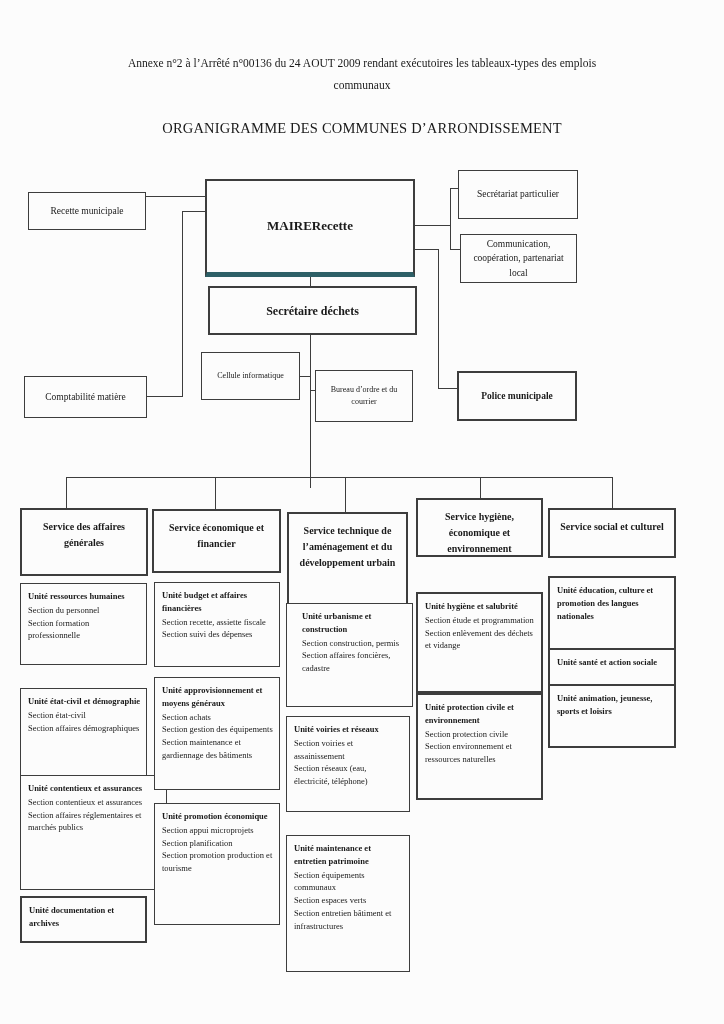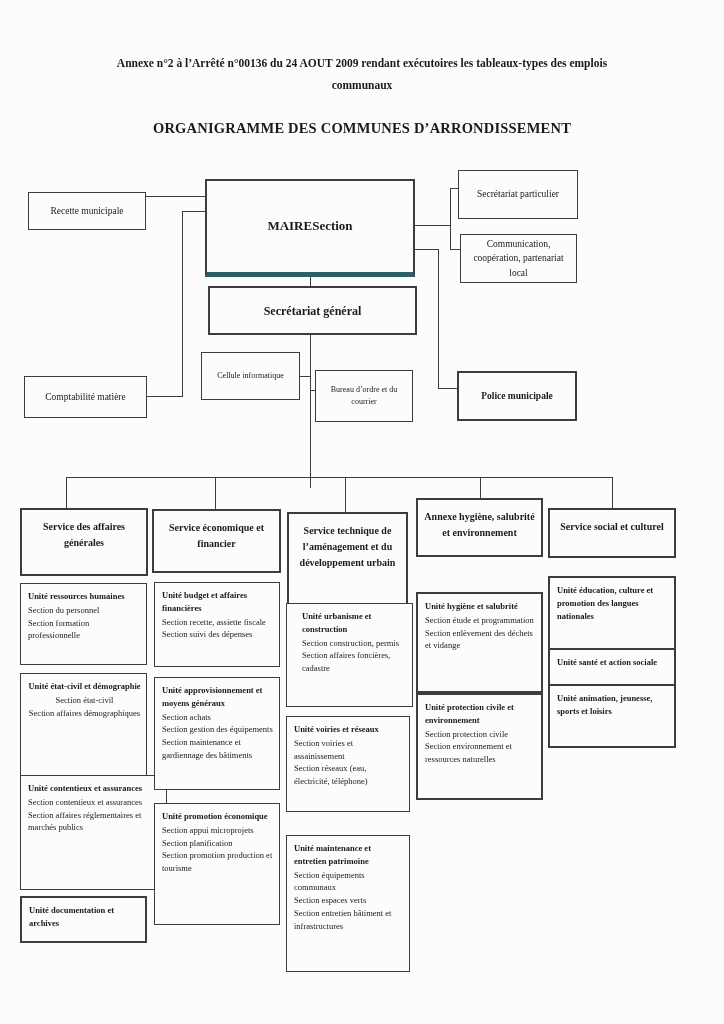--- a/index.html
+++ b/index.html
@@ -4,21 +4,21 @@
 <style>
   html,body{margin:0;padding:0;}
   .page{
     position:relative;
     width:724px;height:1024px;
     background:#fcfcfc;
     font-family:"Liberation Serif", serif;
     color:#1a1a1a;
     overflow:hidden;
   }
-  .ttl{position:absolute;text-align:center;font-weight:bold;}
+  .ttl{position:absolute;text-align:center;font-weight:normal;}
   .annexe{left:102px;top:52px;width:520px;font-size:11.5px;line-height:22px;}
   .maintitle{left:62px;top:120px;width:600px;font-size:14.5px;letter-spacing:.2px;}
   .box{
     position:absolute;
     border:1px solid #3d3d3d;
     background:#fcfcfc;
     display:flex;align-items:center;justify-content:center;
     text-align:center;
     font-size:9.5px;
     line-height:1.5;
@@ -66,28 +66,28 @@
 
 <div class="page">
 
   <div class="ttl annexe">Annexe n°2 à l’Arrêté n°00136 du 24 AOUT 2009 rendant exécutoires les tableaux-types des emplois communaux</div>
   <div class="ttl maintitle">ORGANIGRAMME DES COMMUNES D’ARRONDISSEMENT</div>
 
   <div class="box" style="left:28px;top:192px;width:118px;height:38px;">Recette municipale</div>
 
   <div class="box maire-box" style="left:205px;top:179px;width:210px;height:98px;">
     <div>MAIRE</div>
-    <div>Section</div>
+    <div>Recette</div>
   </div>
 
   <div class="box" style="left:458px;top:170px;width:120px;height:49px;">Secrétariat particulier</div>
 
   <div class="box" style="left:460px;top:234px;width:117px;height:49px;padding:0 8px;">Communication, coopération, partenariat local</div>
 
-  <div class="box secgen-box b2" style="left:208px;top:286px;width:209px;height:49px;">Secrétariat général</div>
+  <div class="box secgen-box b2" style="left:208px;top:286px;width:209px;height:49px;">Secrétaire déchets</div>
 
   <div class="box small" style="left:201px;top:352px;width:99px;height:48px;">Cellule informatique</div>
 
   <div class="box small" style="left:315px;top:370px;width:98px;height:52px;padding:0 4px;">Bureau d’ordre et du courrier</div>
 
   <div class="box bold b2" style="left:457px;top:371px;width:120px;height:50px;">Police municipale</div>
 
   <div class="box" style="left:24px;top:376px;width:123px;height:42px;">Comptabilité matière</div>
 
   <div class="cline" style="left:146px;top:196px;width:59px;height:1px;"></div>
@@ -111,31 +111,31 @@
   <div class="cline" style="left:66px;top:477px;width:546px;height:1px;"></div>
   <div class="cline" style="left:66px;top:477px;width:1px;height:31px;"></div>
   <div class="cline" style="left:215px;top:477px;width:1px;height:32px;"></div>
   <div class="cline" style="left:345px;top:477px;width:1px;height:35px;"></div>
   <div class="cline" style="left:480px;top:477px;width:1px;height:21px;"></div>
   <div class="cline" style="left:612px;top:477px;width:1px;height:31px;"></div>
 
   <div class="svc" style="left:20px;top:508px;width:128px;height:68px;">Service des affaires générales</div>
   <div class="svc" style="left:152px;top:509px;width:129px;height:64px;">Service économique et financier</div>
   <div class="svc" style="left:287px;top:512px;width:121px;height:93px;">Service technique de l’aménagement et du développement urbain</div>
-  <div class="svc" style="left:416px;top:498px;width:127px;height:59px;">Annexe hygiène, salubrité et environnement</div>
+  <div class="svc" style="left:416px;top:498px;width:127px;height:59px;">Service hygiène, économique et environnement</div>
   <div class="svc" style="left:548px;top:508px;width:128px;height:50px;">Service social et culturel</div>
 
   <div class="unit" style="left:20px;top:583px;width:127px;height:82px;">
     <div class="u-title">Unité ressources humaines</div>
     <div>
         <div class="section-line">Section du personnel</div>
         <div class="section-line">Section formation professionnelle</div>
       </div>
   </div>
-  <div class="unit" style="left:20px;top:673px;width:127px;height:116px;text-align:center;">
+  <div class="unit" style="left:20px;top:688px;width:127px;height:116px;">
     <div class="u-title">Unité état-civil et démographie</div>
     <div>
         <div class="section-line">Section état-civil</div>
         <div class="section-line">Section affaires démographiques</div>
       </div>
   </div>
   <div class="unit" style="left:20px;top:775px;width:147px;height:115px;">
     <div class="u-title">Unité contentieux et assurances</div>
     <div>
         <div class="section-line">Section contentieux et assurances</div>

